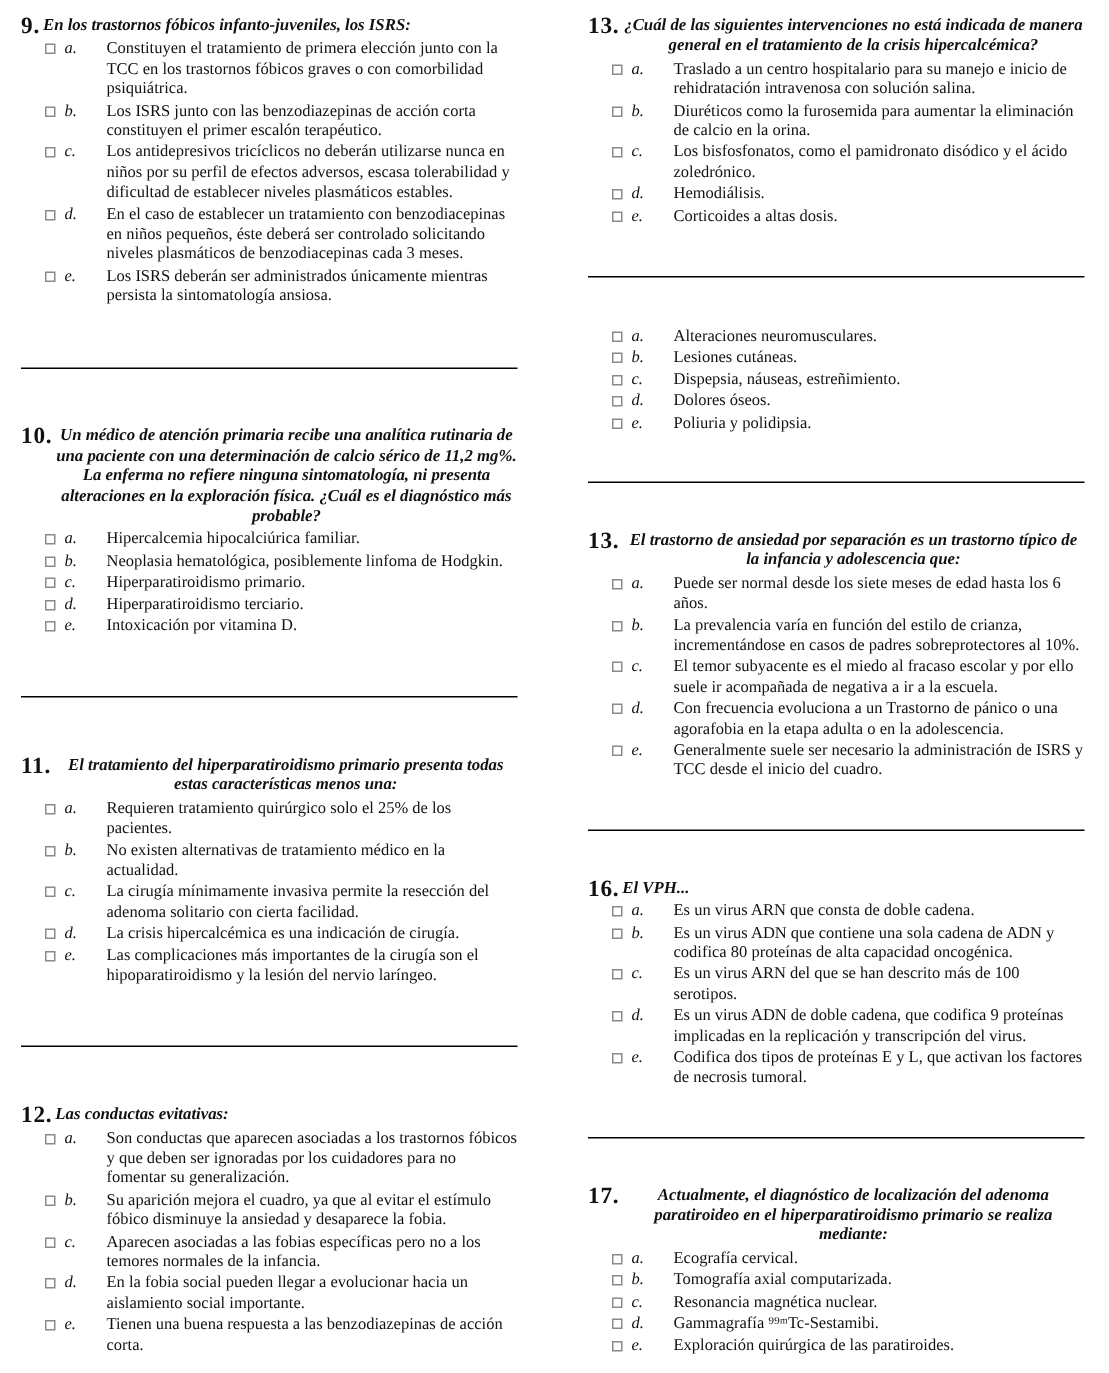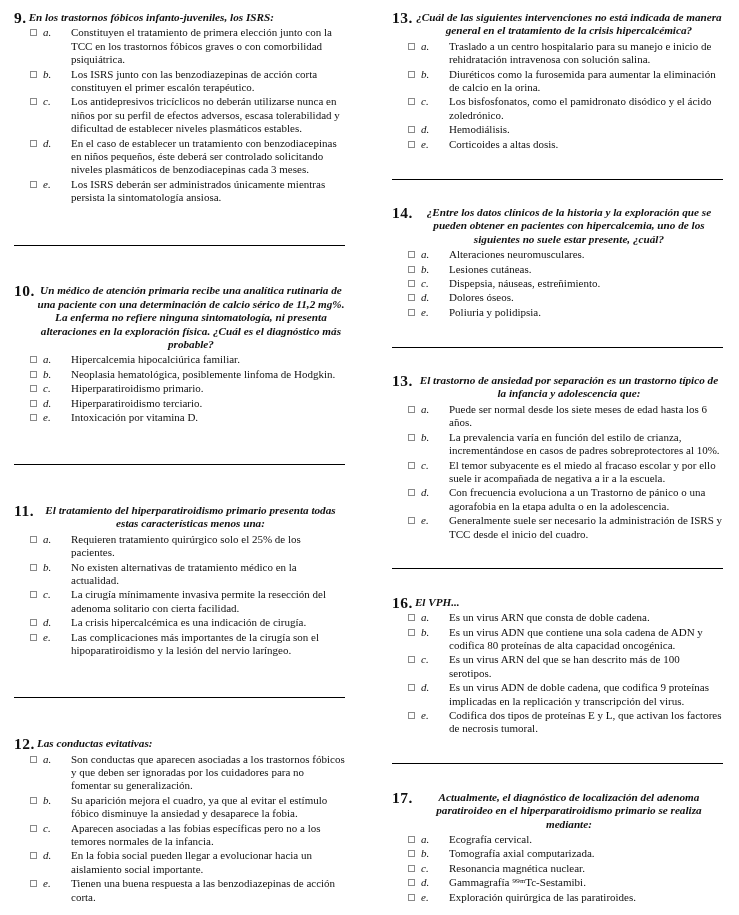--- a/index.html
+++ b/index.html
@@ -281,24 +281,20 @@
     <span class="checkbox"></span>
     <span class="opt-letter">e.</span>
     <span class="opt-text">Corticoides a altas dosis.</span>
   </div>
 </div>
   </section>
 
   <hr class="separator">
 
   <section class="question">
-    <div class="q-header">
-      <span class="q-number">14.</span>
-      <span class="q-text">¿Entre los datos clínicos de la historia y la exploración que se pueden obtener en pacientes con hipercalcemia, uno de los siguientes no suele estar presente, ¿cuál?</span>
-    </div>
     <div class="options">
   <div class="option">
     <span class="checkbox"></span>
     <span class="opt-letter">a.</span>
     <span class="opt-text">Alteraciones neuromusculares.</span>
   </div>
 
   <div class="option">
     <span class="checkbox"></span>
     <span class="opt-letter">b.</span>

